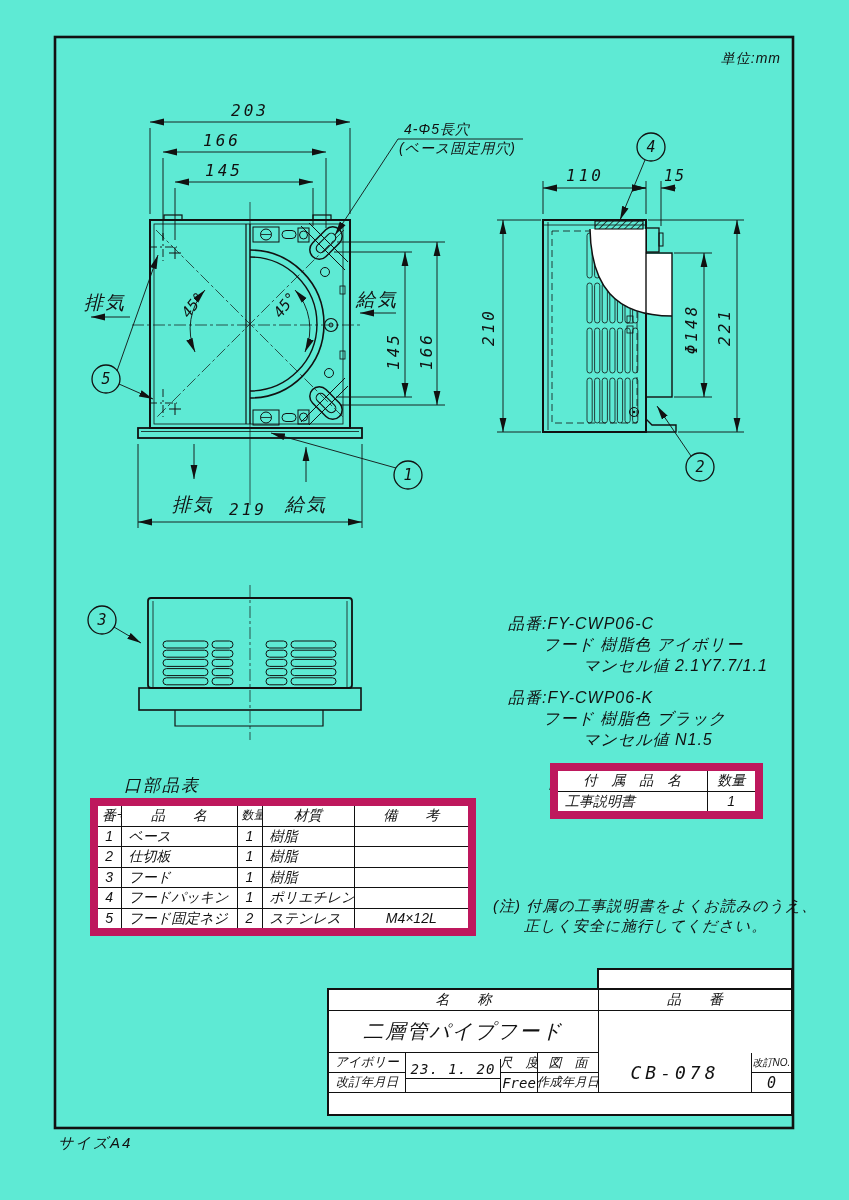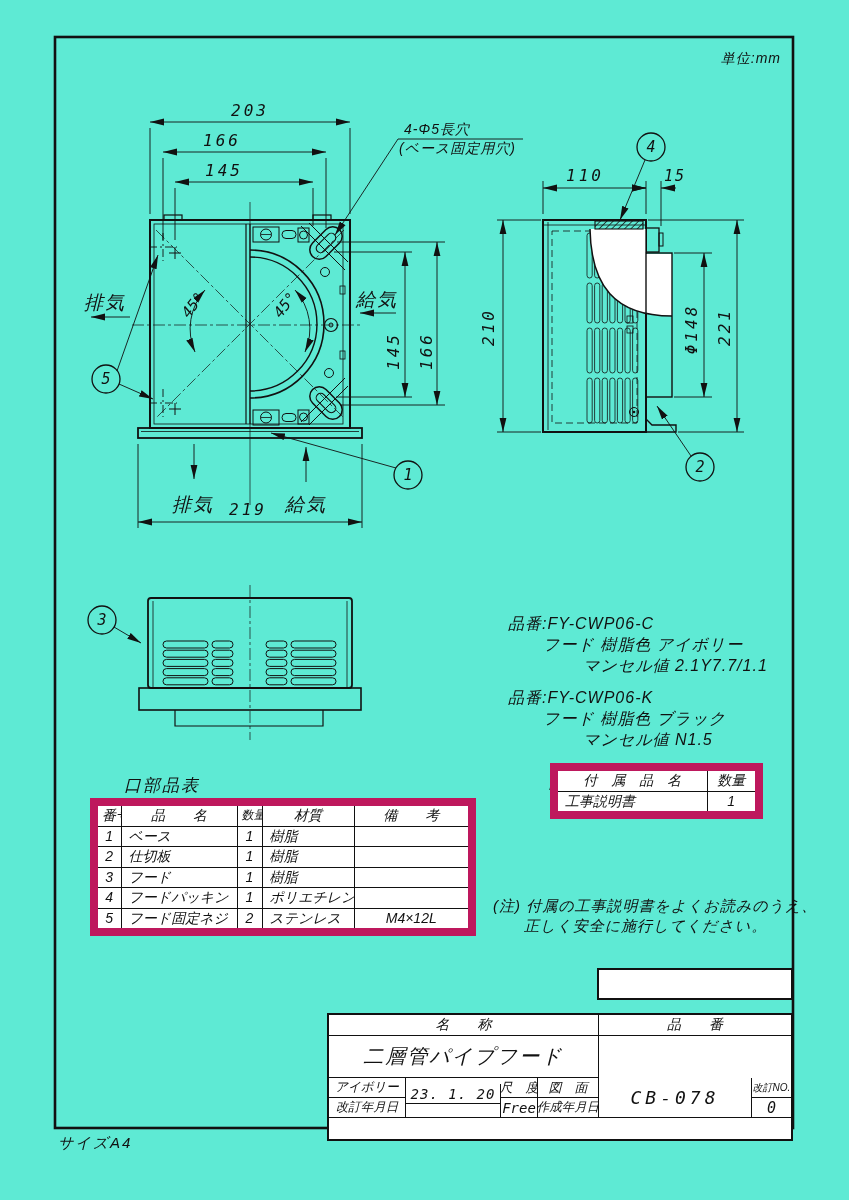--- a/index.html
+++ b/index.html
@@ -17,21 +17,21 @@
   
   .ttl{position:absolute;font-size:17px;letter-spacing:2px;margin-left:28px;}
   table.dt{border-collapse:collapse;table-layout:fixed;position:absolute;background:#fff;}
   table.dt td,table.dt th{border:1.2px solid #111;font-weight:normal;font-size:14px;padding:0 4px;height:19.5px;line-height:19.5px;overflow:hidden;white-space:nowrap;}
   table.dt{border:8px solid #be185d;}
   .tc{text-align:center;}
   .tl{text-align:left;padding-left:7px !important;}
   
   #tblock{position:absolute;left:327px;top:968px;width:466px;height:160px;}
   #tb-empty{position:absolute;left:270px;top:0;width:196px;height:32px;border:2px solid #111;box-sizing:border-box;background:#fff;}
-  #tb-main{position:absolute;left:0;top:45px;width:466px;height:128px;border:2px solid #111;box-sizing:border-box;background:#fff;}
+  #tb-main{position:absolute;left:0;top:20px;width:466px;height:128px;border:2px solid #111;box-sizing:border-box;background:#fff;}
   .cell{position:absolute;box-sizing:border-box;border-right:1.2px solid #111;border-bottom:1.2px solid #111;display:flex;align-items:center;justify-content:center;white-space:nowrap;overflow:hidden;}
   .cell.last{border-right:none;}
   .cell.bot{border-bottom:none;}
   .mono{font-family:"DejaVu Sans Mono",monospace;}
 </style>
 </head>
 <body>
 
 <div id="page">
 

